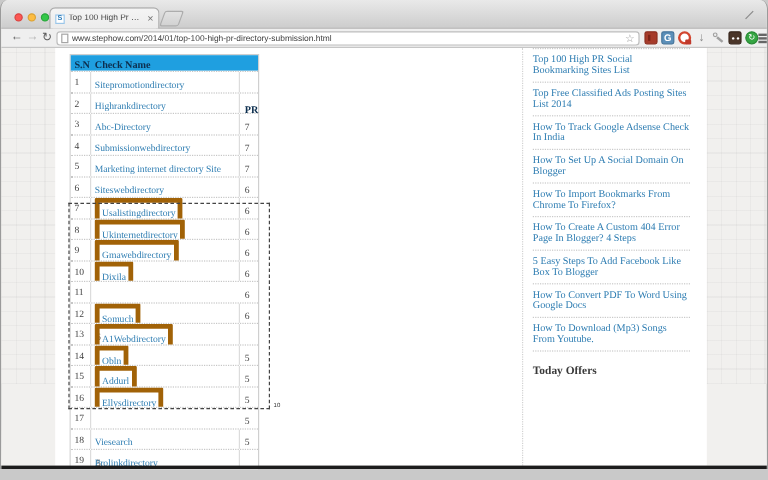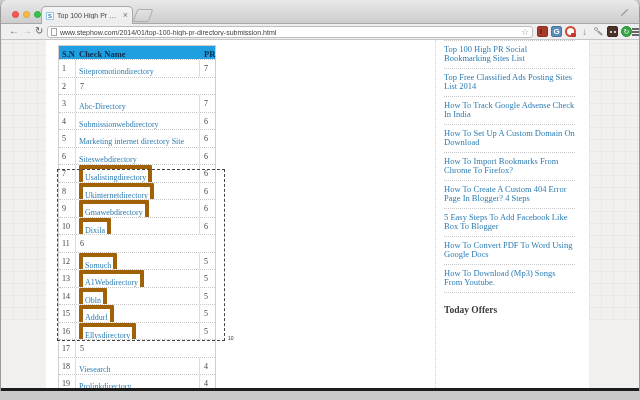--- a/index.html
+++ b/index.html
@@ -74,21 +74,21 @@
   
   .tbl { position:absolute; left:12px; top:5px; width:158px;
          border:1px solid #cfcfcf; font-family:"Liberation Serif", serif; }
   .thead { display:flex; height:13px; background:#1f9fe0; color:#0d2f4f; font-weight:bold;
            font-size:8.5px; line-height:13px; }
   .tr { display:flex; height:17.5px; border-top:1px dotted #c6c6c6; background:#fff; }
   .c-sn { width:17px; flex:none; border-right:1px solid #dcdcdc; font-size:8px; color:#444;
           padding-left:3px; line-height:17px; }
   .c-name { flex:1; border-right:1px solid #dcdcdc; padding-left:3px; line-height:17px;
             white-space:nowrap; overflow:hidden; }
-  .c-pr { width:15px; flex:none; font-size:8px; color:#444; padding-left:4px; line-height:17px; }
+  .c-pr { width:15px; flex:none; font-size:8px; color:#444; padding-left:4px; line-height:17px;margin-top:37px; }
   .thead .c-sn, .thead .c-name { border-right:none; color:#0d2f4f; font-size:8.5px; }
   .thead .c-pr { color:#0d2f4f; font-size:8.5px; }
   .link { font-size:8px; color:#2e7db2; text-decoration:none; }
   .link.boxed { display:inline-block; border:4px solid #a16207; padding:0 2px; border-radius:1px; }
   
   .marquee { position:absolute; left:11px; top:129px; width:168px; height:172px;
              border:1px dashed #444; pointer-events:none; }
   .sel-count { position:absolute; left:182px; top:295px; font-size:5px; color:#333;
                font-family:"Liberation Sans", sans-serif; }
   
@@ -168,20 +168,21 @@
           <div class="c-pr">PR</div>
         </div>
         <div>
             <div class="tr">
           <div class="c-sn">1</div>
           <div class="c-name"><a class="link" href="#">Sitepromotiondirectory</a></div>
           <div class="c-pr">7</div>
         </div>
             <div class="tr">
           <div class="c-sn">2</div>
+          <div class="c-name"><a class="link" href="#">Highrankdirectory</a></div>
           <div class="c-pr">7</div>
         </div>
             <div class="tr">
           <div class="c-sn">3</div>
           <div class="c-name"><a class="link" href="#">Abc-Directory</a></div>
           <div class="c-pr">7</div>
         </div>
             <div class="tr">
           <div class="c-sn">4</div>
           <div class="c-name"><a class="link" href="#">Submissionwebdirectory</a></div>
@@ -271,21 +272,21 @@
             <div class="side-item">
           <a class="side-link" href="#">Top 100 High PR Social Bookmarking Sites List</a>
         </div>
             <div class="side-item">
           <a class="side-link" href="#">Top Free Classified Ads Posting Sites List 2014</a>
         </div>
             <div class="side-item">
           <a class="side-link" href="#">How To Track Google Adsense Check In India</a>
         </div>
             <div class="side-item">
-          <a class="side-link" href="#">How To Set Up A Custom Domain On Download</a>
+          <a class="side-link" href="#">How To Set Up A Social Domain On Blogger</a>
         </div>
             <div class="side-item">
           <a class="side-link" href="#">How To Import Bookmarks From Chrome To Firefox?</a>
         </div>
             <div class="side-item">
           <a class="side-link" href="#">How To Create A Custom 404 Error Page In Blogger? 4 Steps</a>
         </div>
             <div class="side-item">
           <a class="side-link" href="#">5 Easy Steps To Add Facebook Like Box To Blogger</a>
         </div>

